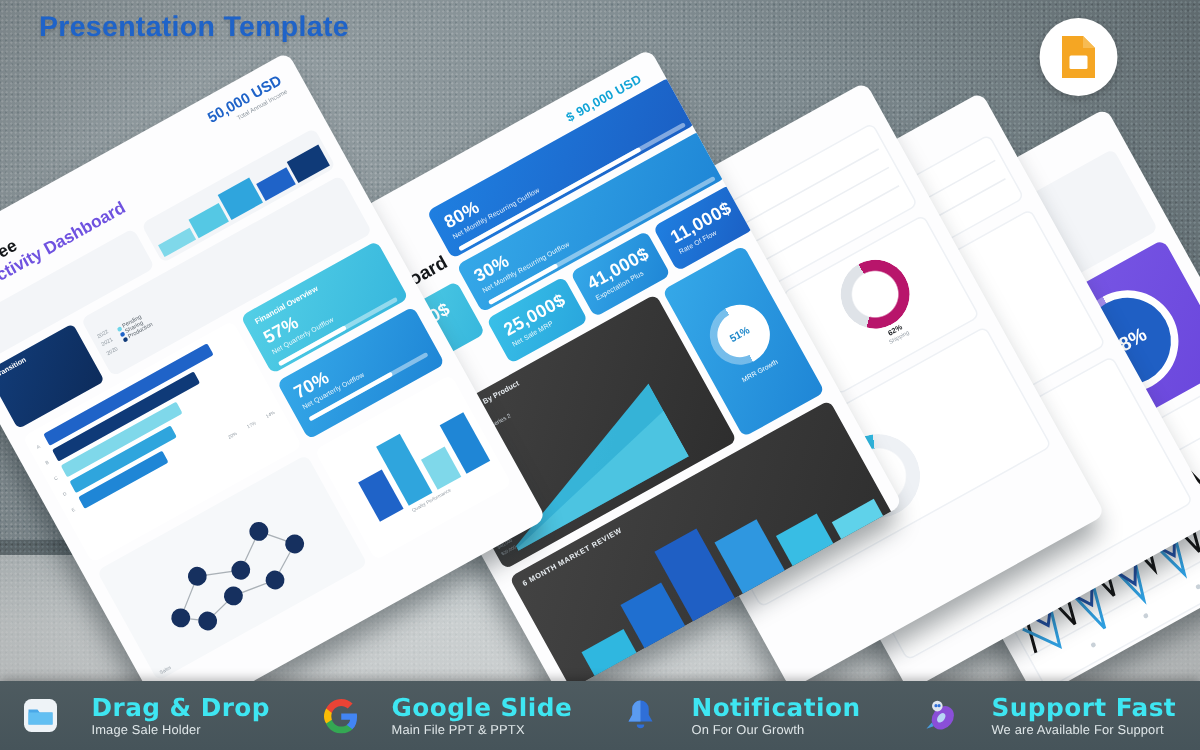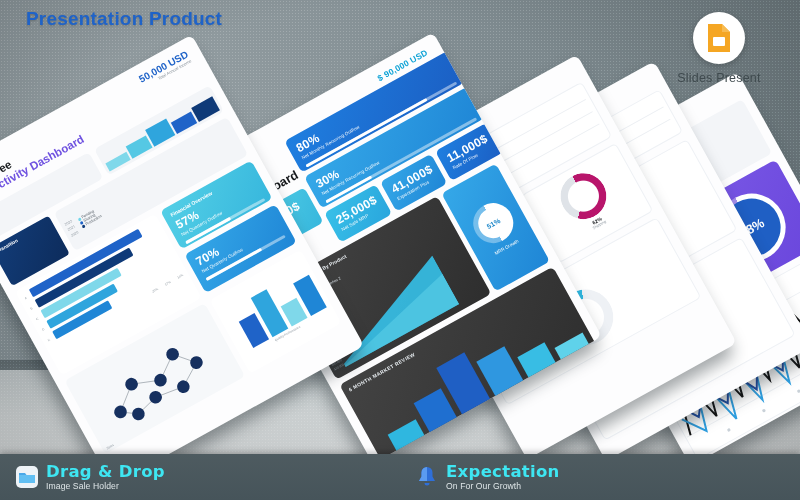--- a/index.html
+++ b/index.html
@@ -101,21 +101,21 @@
     background:linear-gradient(140deg,#8161ea,#6a46dc); border-radius:6px; position:relative;
   }
 
   
   .featbar{
     position:absolute; left:0; bottom:0; width:800px; height:46px; z-index:50;
     background:linear-gradient(180deg,#4e5b60 0%, #46545a 100%);
     display:flex; align-items:center;
     box-shadow:0 -2px 6px rgba(0,0,0,.25);
   }
-  .feat{ flex:1 1 0; display:flex; align-items:center; gap:6px; padding-left:14px; }
+  .feat{ flex:1 1 0; display:flex; align-items:center; gap:21px; padding-left:14px; }
   .feat-ico{ width:26px;height:26px;flex:0 0 26px; display:flex;align-items:center;justify-content:center;}
   .feat-txt .t1{
     color:#3ee6f2; font-size:16.5px; font-weight:700; line-height:1.05; letter-spacing:.3px;
     font-family:"DejaVu Sans", sans-serif;
   }
   .feat-txt .t2{ color:#dfe6e8; font-size:8.6px; margin-top:1px; letter-spacing:.1px;}
 </style>
 </head>
 <body>
 
@@ -473,61 +473,90 @@
             </div>
             <div style="font-size:3.2px;color:#97a0a8;margin-top:2px;text-align:center;">Quality Performance</div>
           </div>
         </div>
       </div>
     </div>
 
   </div>
 
   <div class="headline">
-    <div class="hl-sub">Presentation Product</div>
+    <div class="hl-sub">Presentation Template</div>
   </div>
 
   <div class="brand">
     <div class="brand-circle">
       <svg width="28" height="30" viewBox="0 0 28 30" aria-hidden="true">
         <path d="M3 1h14l8 8v20H3z" fill="#f5a623"></path>
         <path d="M17 1l8 8h-8z" fill="#f7bb52"></path>
         <rect x="8" y="14" width="12" height="9" rx="1" fill="#ffffff"></rect>
       </svg>
     </div>
-    <div class="brand-label">Slides Present</div>
   </div>
 
   <div class="featbar">
 
     <div class="feat">
       <div class="feat-ico">
         <svg width="24" height="24" viewBox="0 0 24 24">
           <rect x="1" y="1" width="22" height="22" rx="5" fill="#eef3f7"></rect>
           <path d="M4 8h6l1.5 2H20v8H4z" fill="#4aa8e8"></path>
           <path d="M4 10h16v8H4z" fill="#62bff2"></path>
         </svg>
       </div>
       <div class="feat-txt">
         <div class="t1">Drag &amp; Drop</div>
         <div class="t2">Image Sale Holder</div>
       </div>
     </div>
 
+    <div class="feat">
+      <div class="feat-ico">
+        <svg width="23" height="23" viewBox="0 0 24 24">
+          <path fill="#4285f4" d="M23 12.3c0-.8-.1-1.6-.2-2.3H12v4.5h6.2c-.3 1.5-1.1 2.7-2.4 3.6v3h3.9c2.3-2.1 3.3-5.2 3.3-8.8z"></path>
+          <path fill="#34a853" d="M12 24c3.2 0 5.9-1.1 7.8-2.9l-3.9-3c-1 .7-2.3 1.1-3.9 1.1-3 0-5.6-2-6.5-4.8H1.5v3C3.4 21.3 7.4 24 12 24z"></path>
+          <path fill="#fbbc05" d="M5.5 14.4c-.2-.7-.4-1.5-.4-2.4s.1-1.6.4-2.4v-3H1.5C.5 8.6 0 10.2 0 12s.5 3.4 1.5 5l4-2.6z"></path>
+          <path fill="#ea4335" d="M12 4.8c1.7 0 3.3.6 4.5 1.8l3.4-3.4C17.9 1.2 15.2 0 12 0 7.4 0 3.4 2.7 1.5 6.6l4 3.1C6.4 6.8 9 4.8 12 4.8z"></path>
+        </svg>
+      </div>
+      <div class="feat-txt">
+        <div class="t1">Google Slide</div>
+        <div class="t2">Main File PPT &amp; PPTX</div>
+      </div>
+    </div>
 
     <div class="feat">
       <div class="feat-ico">
         <svg width="24" height="24" viewBox="0 0 24 24">
           <path d="M12 2a5.5 5.5 0 0 0-5.5 5.5v4L4 16h16l-2.5-4.5v-4A5.5 5.5 0 0 0 12 2z" fill="#2f6fd8"></path>
           <path d="M12 2a5.5 5.5 0 0 0-5.5 5.5v4L4 16h8z" fill="#5b9bf0"></path>
           <path d="M9.5 18a2.5 2.5 0 0 0 5 0z" fill="#2f6fd8"></path>
         </svg>
       </div>
       <div class="feat-txt">
-        <div class="t1">Expectation</div>
+        <div class="t1">Notification</div>
         <div class="t2">On For Our Growth</div>
       </div>
     </div>
 
+    <div class="feat">
+      <div class="feat-ico">
+        <svg width="25" height="25" viewBox="0 0 24 24">
+          <ellipse cx="13" cy="13" rx="6.5" ry="8" transform="rotate(38 13 13)" fill="#8a4fd8"></ellipse>
+          <circle cx="9.5" cy="5.5" r="3.4" fill="#dfe6ef"></circle>
+          <circle cx="8.6" cy="5.2" r="1" fill="#2f6fd8"></circle>
+          <circle cx="10.6" cy="5.2" r="1" fill="#2f6fd8"></circle>
+          <ellipse cx="12" cy="13" rx="2.2" ry="3.4" transform="rotate(38 12 13)" fill="#b8d6f5"></ellipse>
+          <path d="M6 16l-3.5 4 4.6-1.6z" fill="#4a9de0"></path>
+        </svg>
+      </div>
+      <div class="feat-txt">
+        <div class="t1">Support Fast</div>
+        <div class="t2">We are Available For Support</div>
+      </div>
+    </div>
 
   </div>
 
 </div>
 
 </body></html>

